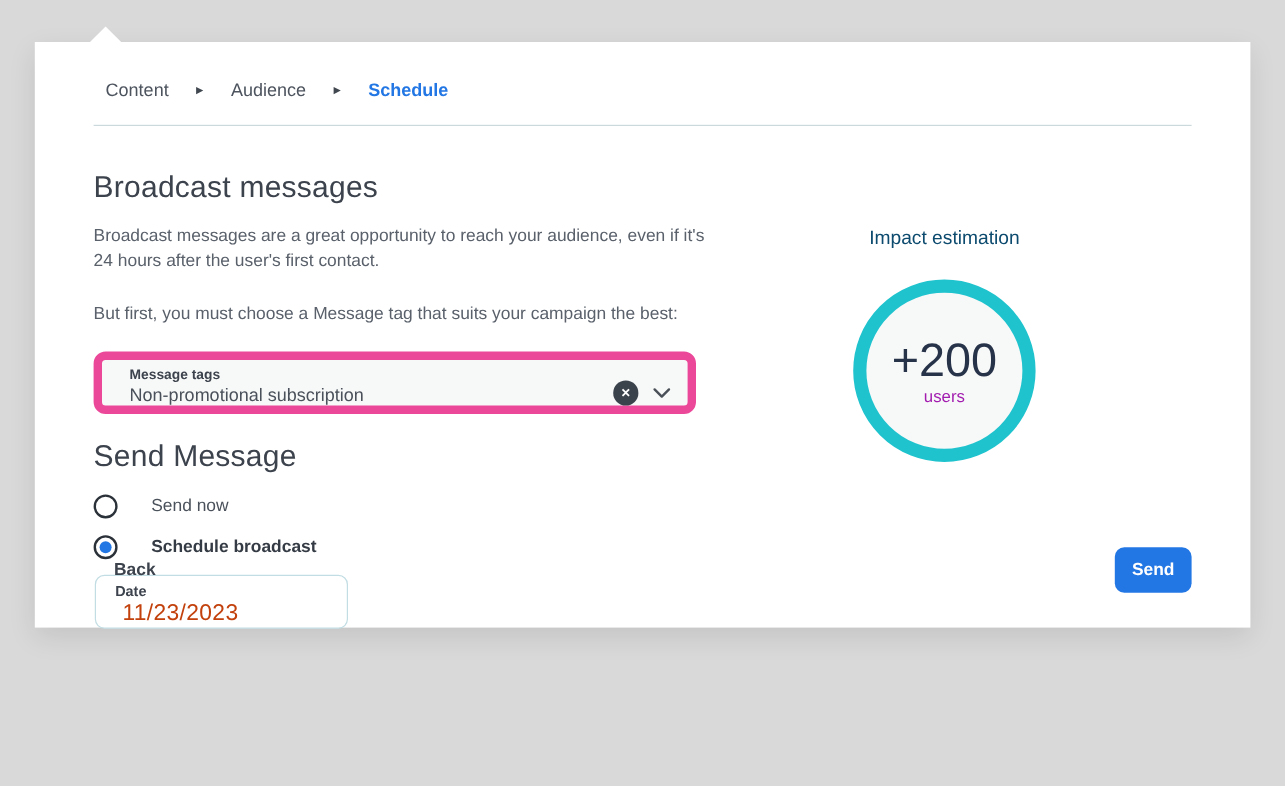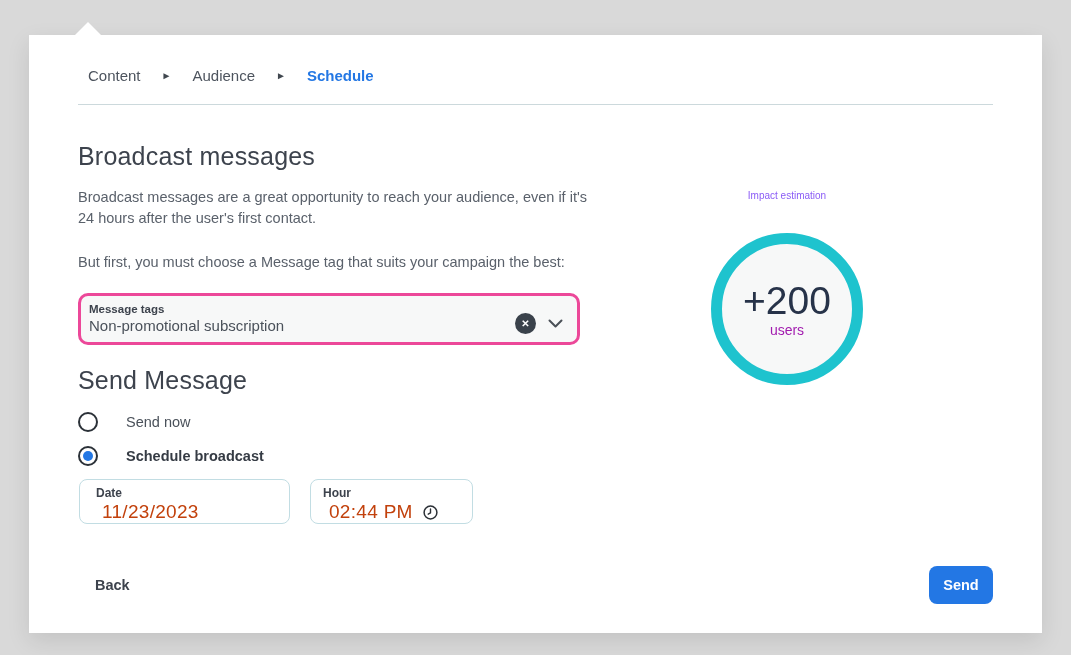--- a/index.html
+++ b/index.html
@@ -6,21 +6,21 @@
   html, body { width: 1071px; height: 655px; }
   body {
     background: #d9d9d9;
     font-family: "Liberation Sans", sans-serif;
     position: relative;
     overflow: hidden;
   }
   .card {
     position: absolute;
     left: 29px; top: 35px;
-    width: 1013px; height: 598px;
+    width: 1013px; height: 488px;
     background: #ffffff;
     box-shadow: 0 8px 22px rgba(0,0,0,0.10);
   }
   .pointer {
     position: absolute;
     left: 46px; top: -13px;
     width: 0; height: 0;
     border-left: 13px solid transparent;
     border-right: 13px solid transparent;
     border-bottom: 13px solid #ffffff;
@@ -49,23 +49,23 @@
     position: absolute; left: 49px; width: 515px;
     font-size: 14.5px; color: #5a616b; line-height: 21px;
   }
   .para-1 { top: 152px; }
   .para-2 { top: 217px; }
   
   .select-box {
     position: absolute; left: 49px; top: 258px;
     width: 502px; height: 52px;
     background: #f7f8f8;
-    border: 3px solid #ec4899;
+    border: 7px solid #ec4899;
     border-radius: 10px;
-    padding: 7px 14px 0 8px;
+    padding: 7px 14px 0 23px;
     display: flex; align-items: flex-start;
     cursor: pointer;
   }
   .select-texts { flex: 1; }
   .select-label {
     font-size: 11.5px; font-weight: bold; color: #3d434d;
     display: block; margin-bottom: 2px;
   }
   .select-value { font-size: 15px; color: #4a515a; }
   .select-controls {
@@ -105,21 +105,21 @@
   }
   .field-date { left: 50px; width: 211px; }
   .field-hour { left: 281px; width: 163px; padding-left: 12px; }
   .field-label { font-size: 12px; font-weight: bold; color: #3d434d; display: block; }
   .field-value-row { display: flex; align-items: center; gap: 10px; margin-top: 1px; margin-left: 6px; }
   .field-value { font-size: 19px; color: #c2410c; letter-spacing: 0.3px; }
   .clock { display: flex; align-items: center; }
   
   .impact-title {
     position: absolute; left: 600px; top: 155px; width: 316px;
-    text-align: center; font-size: 10px; color: #8b5cf6;
+    text-align: center; font-size: 16px; color: #0c4a6e;
   }
   .impact-circle {
     position: absolute; left: 682px; top: 198px;
     width: 152px; height: 152px; border-radius: 50%;
     border: 11px solid #1ec3ce;
     background: #f7f8f8;
     display: flex; flex-direction: column;
     align-items: center; justify-content: center;
   }
   .impact-value { font-size: 39px; font-weight: 500; color: #273349; line-height: 40px; }
@@ -193,32 +193,20 @@
     <span class="radio-label selected">Schedule broadcast</span>
   </div>
 
   <div class="field field-date">
     <span class="field-label">Date</span>
     <div class="field-value-row">
       <span class="field-value">11/23/2023</span>
     </div>
   </div>
 
-  <div class="field field-hour">
-    <span class="field-label">Hour</span>
-    <div class="field-value-row">
-      <span class="field-value">02:44 PM</span>
-      <span class="clock">
-        <svg width="15" height="15" viewBox="0 0 15 15">
-            <circle cx="7.5" cy="7.5" r="6.4" fill="none" stroke="#2b3036" stroke-width="1.5"></circle>
-            <polyline points="7.5,4 7.5,7.9 5.2,9.2" fill="none" stroke="#2b3036" stroke-width="1.4" stroke-linecap="round" stroke-linejoin="round"></polyline>
-          </svg>
-      </span>
-    </div>
-  </div>
 
   <div class="impact-title">Impact estimation</div>
 
   <div class="impact-circle">
     <div class="impact-value">+200</div>
     <div class="impact-unit">users</div>
   </div>
 
   <div class="footer">
     <span class="back-link">Back</span>

